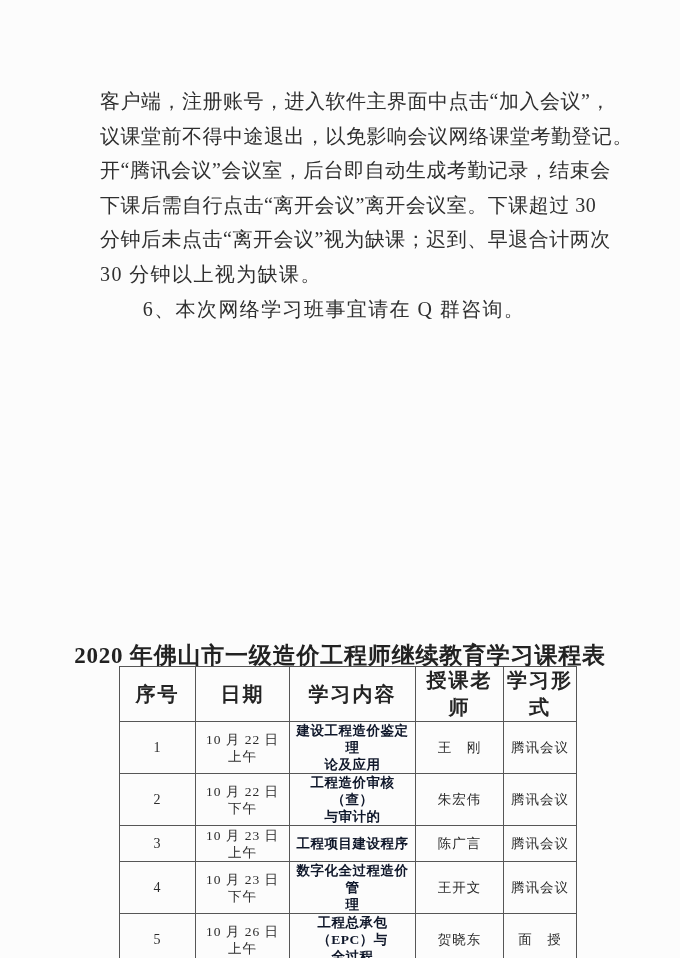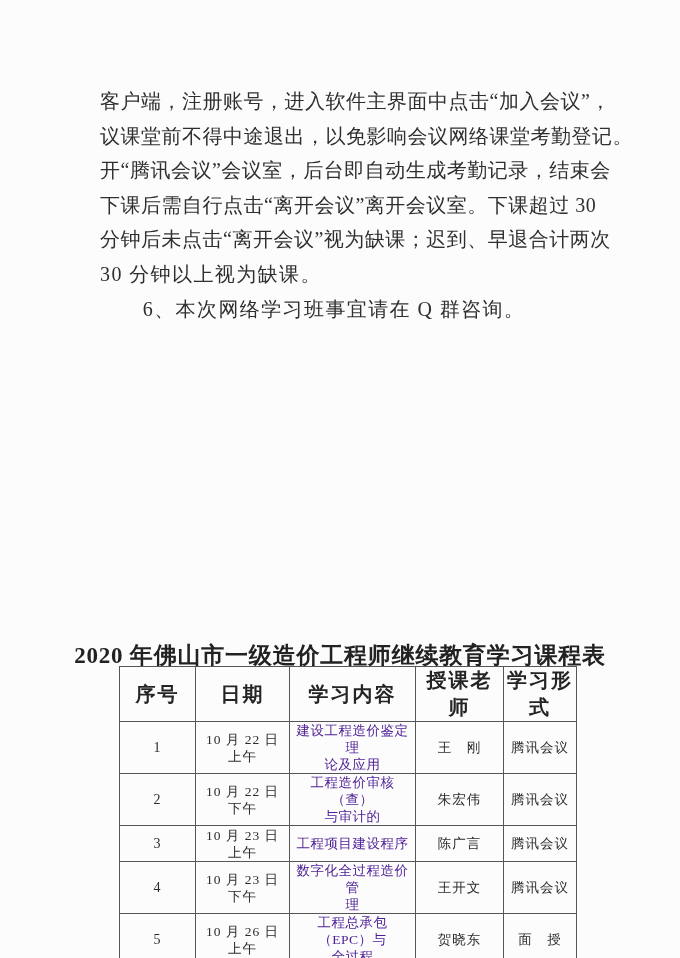--- a/index.html
+++ b/index.html
@@ -80,23 +80,23 @@
   }
   table.course td {
     height: 35px;
     font-size: 13.5px;
     line-height: 17px;
     letter-spacing: 1px;
     white-space: pre-line;
     color: #2b2b2b;
   }
   table.course td.cell-content {
-    font-weight: 400;
+    font-weight: 700;
     letter-spacing: 0.5px;
-    color: #4c1d95;
+    color: #0f172a;
   }
   table.course td.cell-no { font-size: 14px; }
 </style>
 </head>
 <body>
 
 <div class="page">
 
   <div class="textblock">
 

